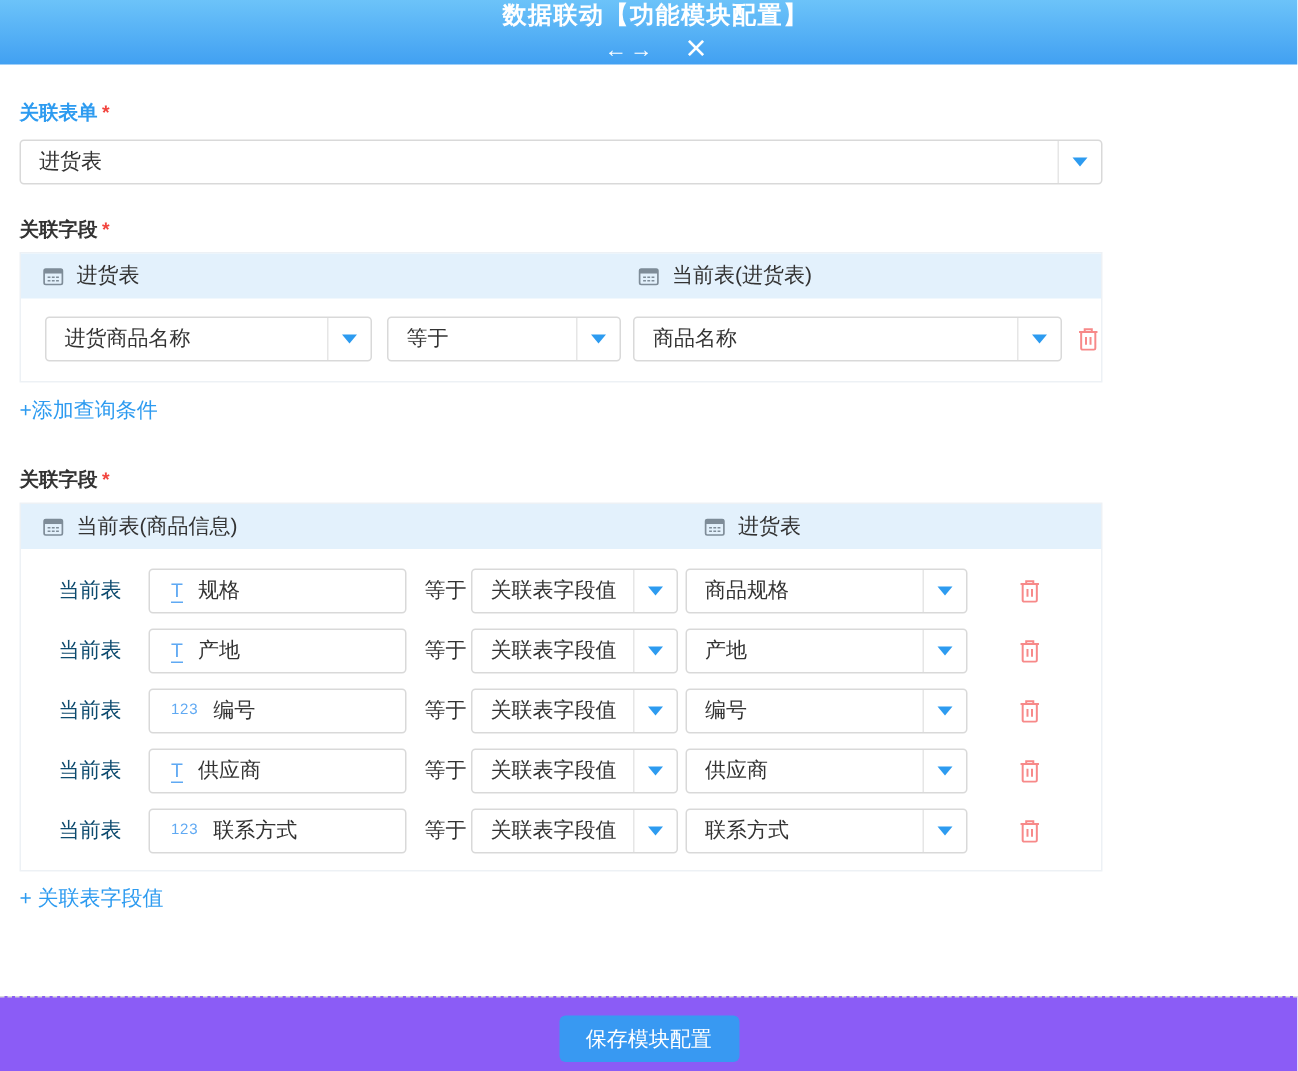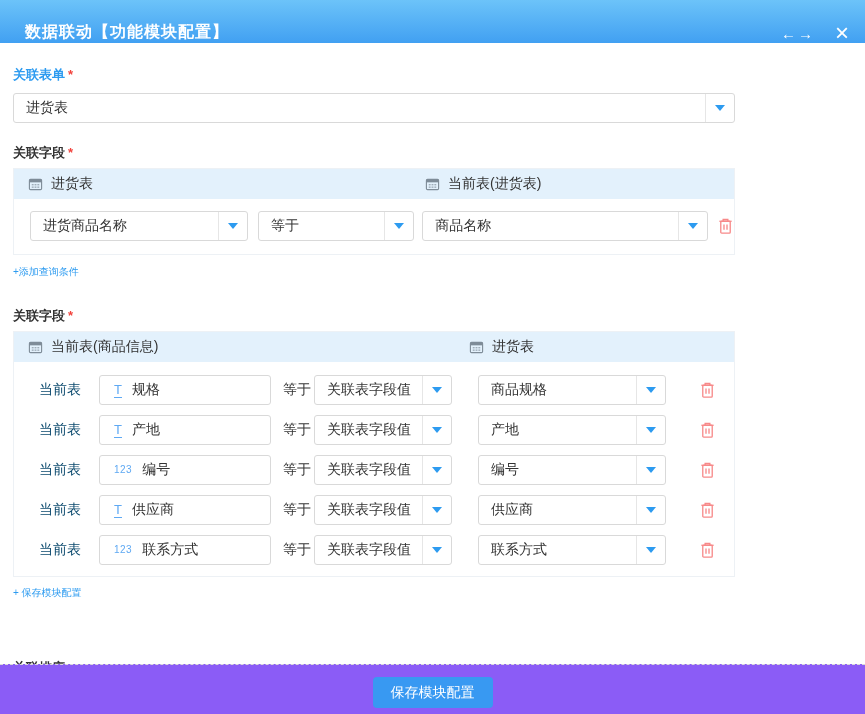--- a/index.html
+++ b/index.html
@@ -3,34 +3,35 @@
 <meta charset="utf-8">
 <style>
   * { box-sizing: border-box; margin: 0; padding: 0; }
   html,body { width:865px; height:714px; }
   body {
     font-family: "Liberation Sans", "DejaVu Sans", sans-serif;
     background:#fff; color:#333; overflow:hidden; position:relative;
   }
   
   .dlg-header {
-    height:43px; display:flex; align-items:flex-end;
+    height:43px; display:flex; align-items:center;
     background:linear-gradient(180deg,#6cc3f9 0%,#41a0f2 100%);
     padding:0 16px 0 25px;
+    flex-direction:column;
   }
   .dlg-title { color:#fff; font-size:16px; font-weight:bold; flex:1; letter-spacing:1px; }
   .dlg-actions { display:flex; align-items:center; gap:20px; }
   .icon-resize { color:#fff; font-size:15px; font-weight:bold; cursor:pointer; letter-spacing:2px; }
   .icon-close { color:#fff; font-size:24px; line-height:20px; font-weight:400; cursor:pointer; }
   
   .content { padding-left:13px; }
   .sec-label { font-size:13px; font-weight:bold; color:#333; }
   .sec-label.blue { color:#2d9bf0; }
   .req { color:#f2433d; margin-left:3px; }
-  .link { color:#2d9bf0; font-size:10px; cursor:pointer; display:inline-block; }
+  .link { color:#2d9bf0; font-size:14px; cursor:pointer; display:inline-block; }
   .select {
     height:30px; border:1px solid #d9d9d9; border-radius:3px; background:#fff;
     display:flex; align-items:center; font-size:14px; color:#333; cursor:pointer;
   }
   .sel-text { padding-left:12px; flex:1; white-space:nowrap; overflow:hidden; }
   .caret-zone {
     width:29px; align-self:stretch; border-left:1px solid #e6e6e6;
     display:flex; align-items:center; justify-content:center; flex:none;
   }
   .caret {
@@ -60,21 +61,21 @@
   .field-box {
     width:172px; height:30px; border:1px solid #d9d9d9; border-radius:3px;
     display:flex; align-items:center; padding-left:14px; gap:10px; flex:none; background:#fff;
   }
   .type-icon { color:#5fa9f3; line-height:1; flex:none; }
   .type-text { font-size:13px; border-bottom:1px solid #5fa9f3; padding-bottom:1px; }
   .type-num  { font-size:10px; letter-spacing:0.5px; }
   .field-name { font-size:14px; color:#333; }
   .op { width:31px; margin-left:12px; font-size:14px; color:#333; flex:none; }
   .field-row .s1 { width:138px; margin-left:0; }
-  .field-row .s2 { width:188px; margin-left:26px; }
+  .field-row .s2 { width:188px; margin-left:5px; }
   .field-row .trash-btn { margin-left:33px; }
   
   .lbl-form   { margin-top:23px; }
   .sel-form   { width:722px; margin-top:9px; }
   .lbl-cond   { margin-top:21px; }
   .panel-cond { margin-top:6px; }
   .link-cond  { margin-top:10px; }
   .lbl-fields { margin-top:28px; }
   .panel-fields { margin-top:6px; }
   .link-fields { margin-top:9px; }
@@ -342,21 +343,21 @@
                 <path d="M6.5 4.2V2.6h5v1.6"></path>
                 <rect x="4" y="4.5" width="10" height="12.5" rx="1"></rect>
                 <path d="M7.4 8v5.5M10.6 8v5.5"></path>
               </g>
             </svg>
         </button>
       </div>
 
     </div>
   </div>
-  <span class="link link-fields">+ 保存模块配置</span>
+  <span class="link link-fields">+ 关联表字段值</span>
 
   
   <div class="sec-label lbl-sort">关联排序</div>
   <span class="link link-sort">+ 添加字段</span>
 
 </div>
 
 <div class="dlg-footer">
   <button class="save-btn">保存模块配置</button>
 </div>

